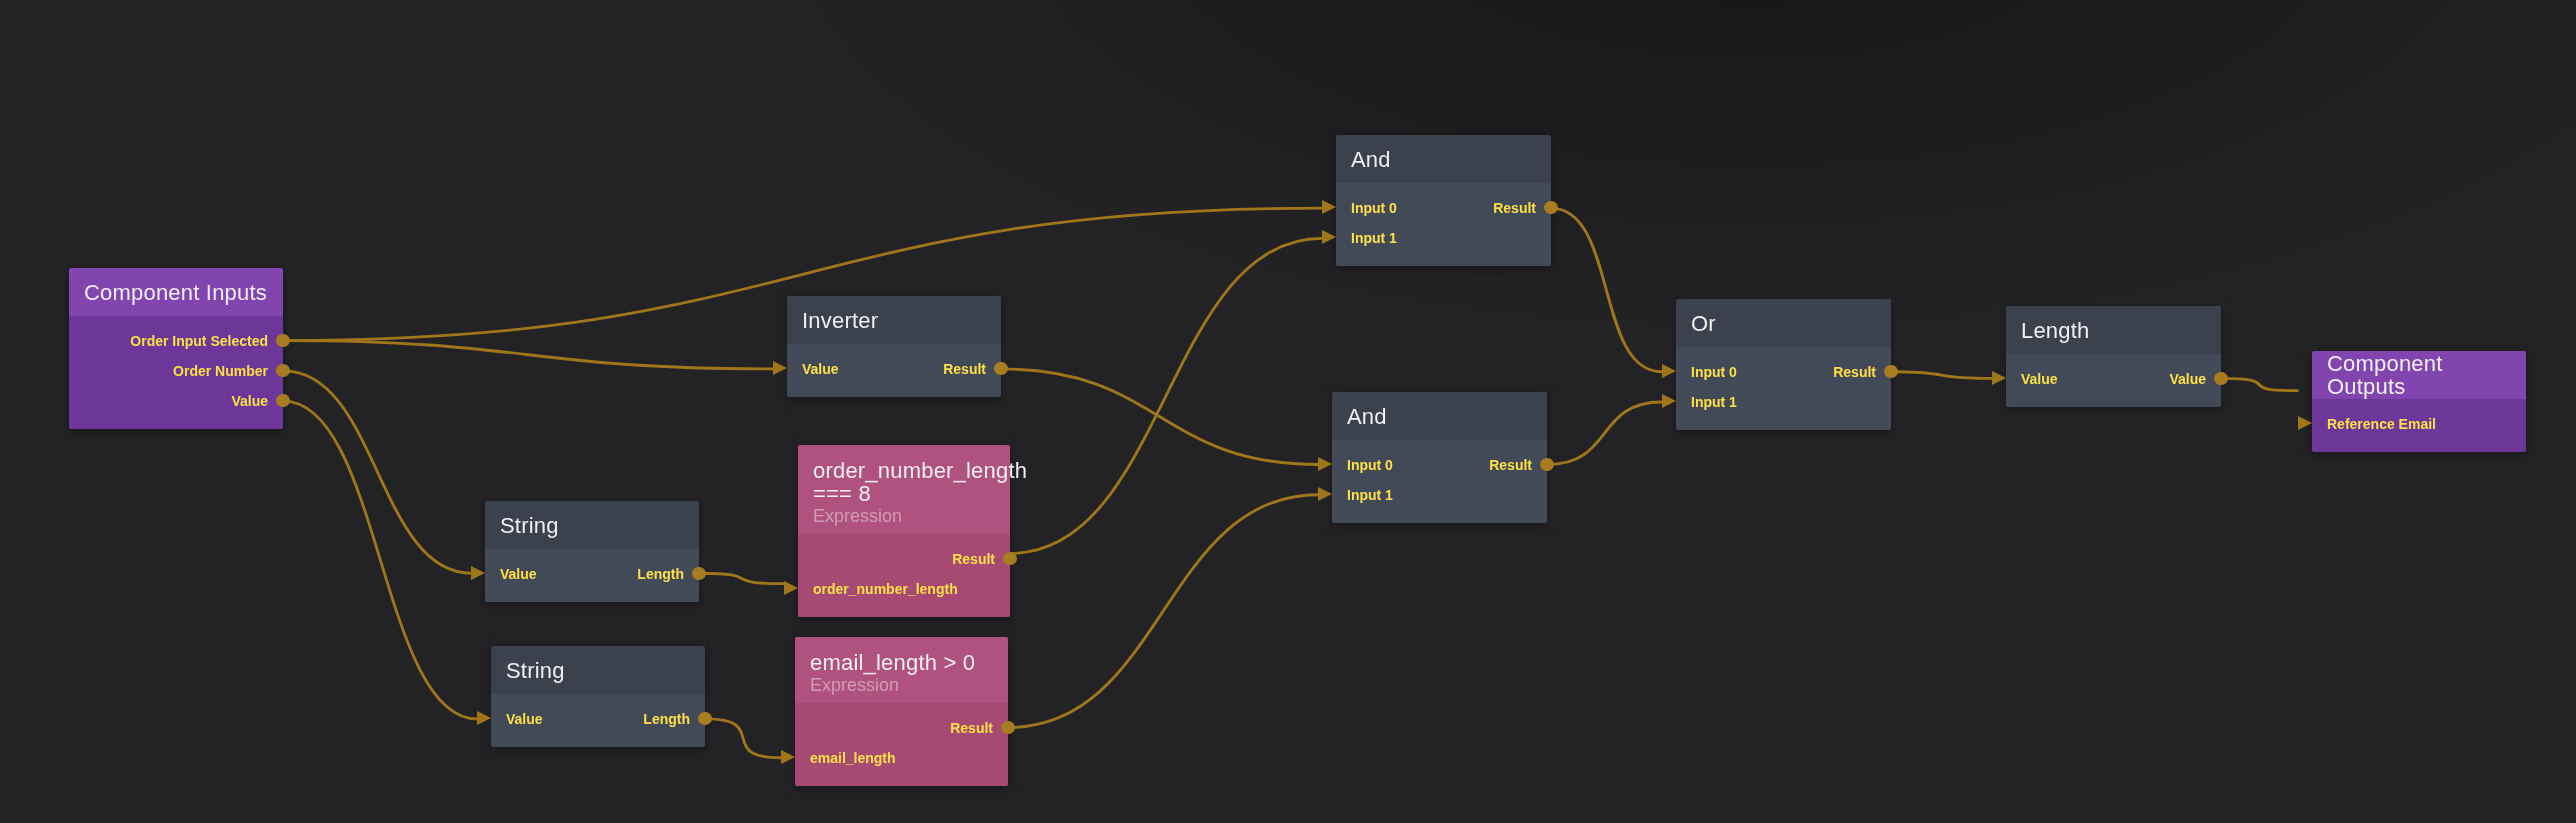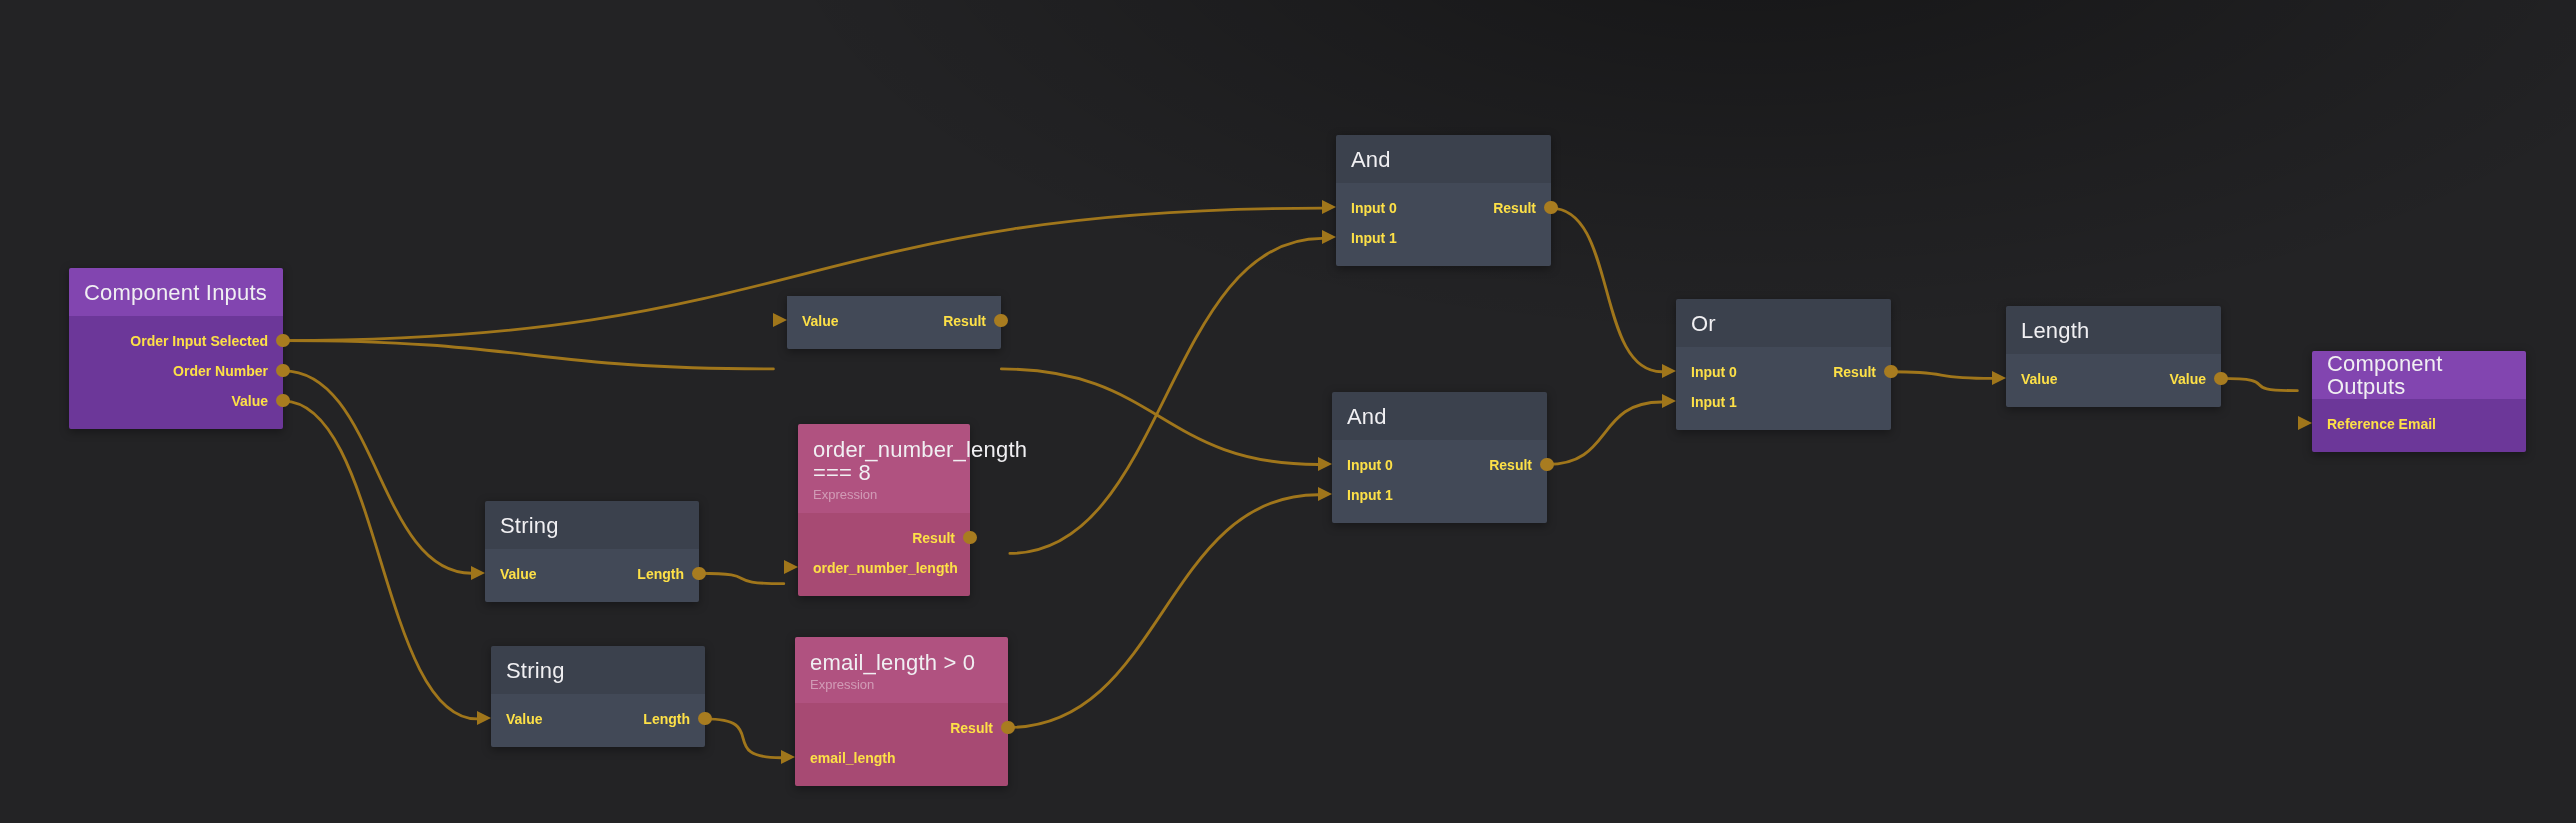--- a/index.html
+++ b/index.html
@@ -52,21 +52,21 @@
   }
   .kind-plain .node-header, .kind-io .node-header { height: 48px; }
   .kind-expression .node-header { padding: 14px 15px 9.5px 15px; }
   .node-title {
     font-size: 22px;
     line-height: 23px;
     color: #f0eff2;
     letter-spacing: 0.2px;
   }
   .node-subtitle {
-    font-size: 13px;
+    font-size: 18px;
     line-height: 18px;
     margin-top: 1.9px;
     color: rgba(255,255,255,0.42);
   }
   .node-body {
     padding: 9.5px 0 13.2px 0;
     border-radius: 0 0 1.9px 1.9px;
   }
   .kind-io .node-header        { background: #8245b0; }
   .kind-io .node-body          { background: #6c3799; }
@@ -138,20 +138,23 @@
             <span class="port-label out">Order Number</span>
             <span class="port-dot"></span>
           </div>
           <div class="port-row">
             <span class="port-label out">Value</span>
             <span class="port-dot"></span>
           </div>
         </div>
       </div>
       <div class="node kind-plain" style="left: 787px; top: 296px; width: 214px;">
+        <div class="node-header">
+          <div class="node-title">Inverter</div>
+        </div>
         <div class="node-body">
           <div class="port-row">
             <span class="port-arrow"></span>
             <span class="port-label in">Value</span>
             <span class="port-label out">Result</span>
             <span class="port-dot"></span>
           </div>
         </div>
       </div>
       <div class="node kind-plain" style="left: 485px; top: 501px; width: 214px;">
@@ -160,21 +163,21 @@
         </div>
         <div class="node-body">
           <div class="port-row">
             <span class="port-arrow"></span>
             <span class="port-label in">Value</span>
             <span class="port-label out">Length</span>
             <span class="port-dot"></span>
           </div>
         </div>
       </div>
-      <div class="node kind-expression" style="left: 798px; top: 424px; width: 172px;">
+      <div class="node kind-expression" style="left: 798px; top: 445px; width: 212px;">
         <div class="node-header">
           <div class="node-title">order_number_length === 8</div>
           <div class="node-subtitle">Expression</div>
         </div>
         <div class="node-body">
           <div class="port-row">
             <span class="port-label out">Result</span>
             <span class="port-dot"></span>
           </div>
           <div class="port-row">

